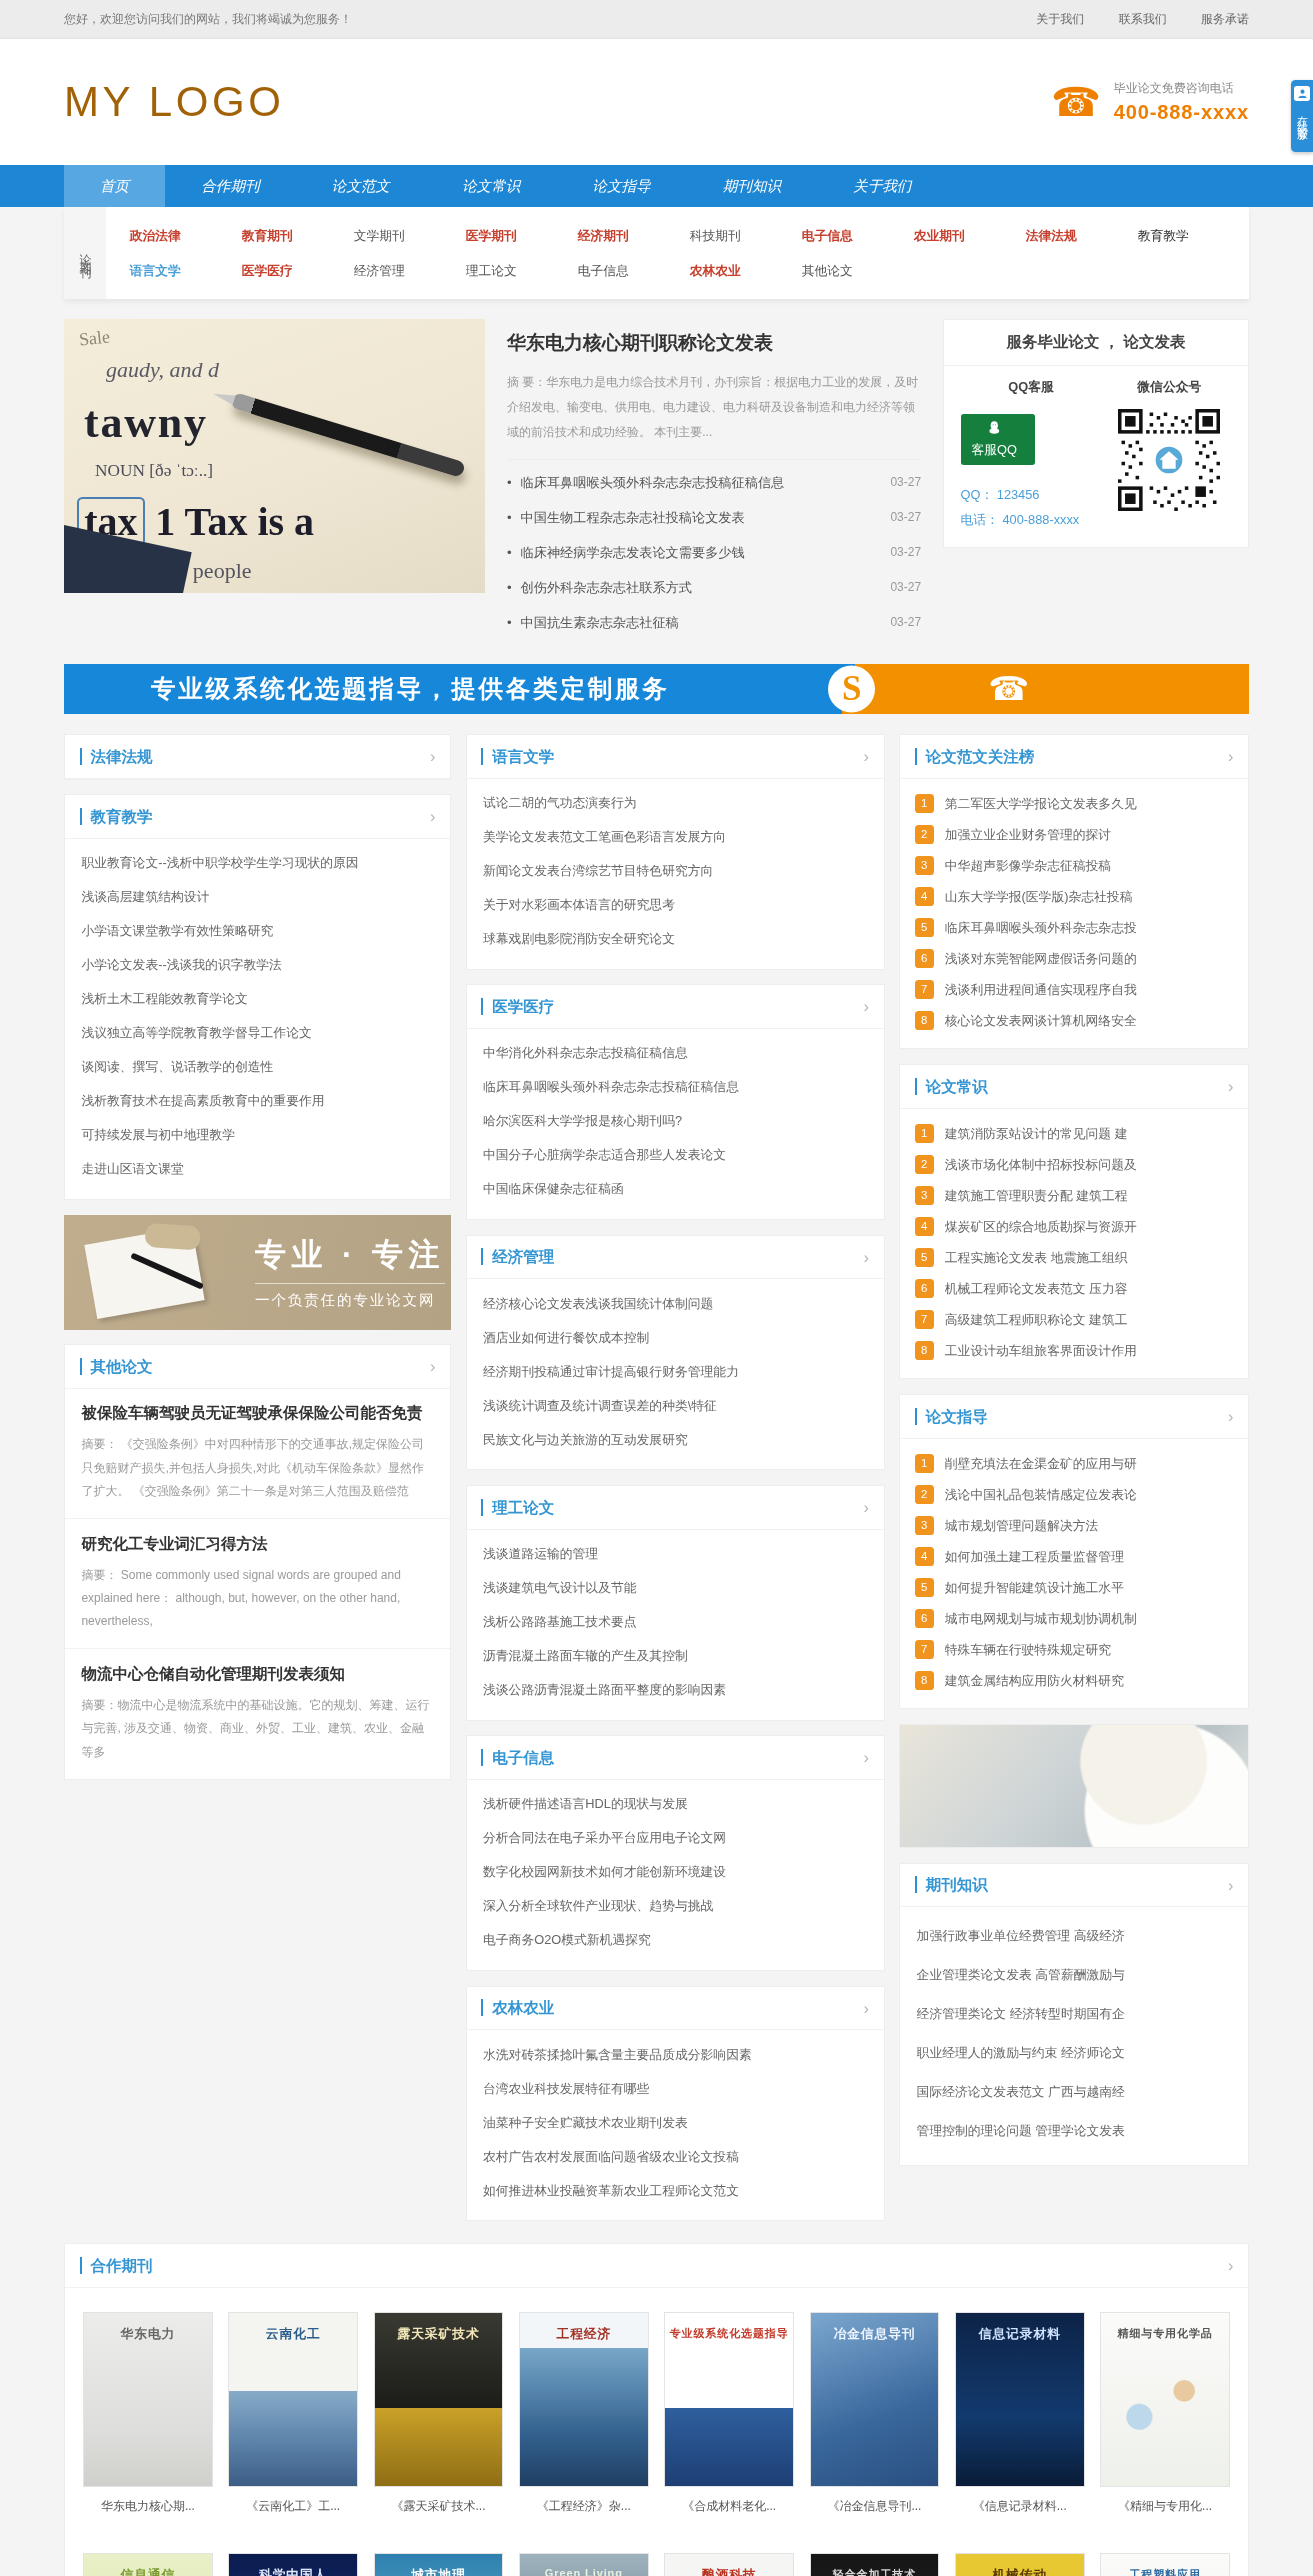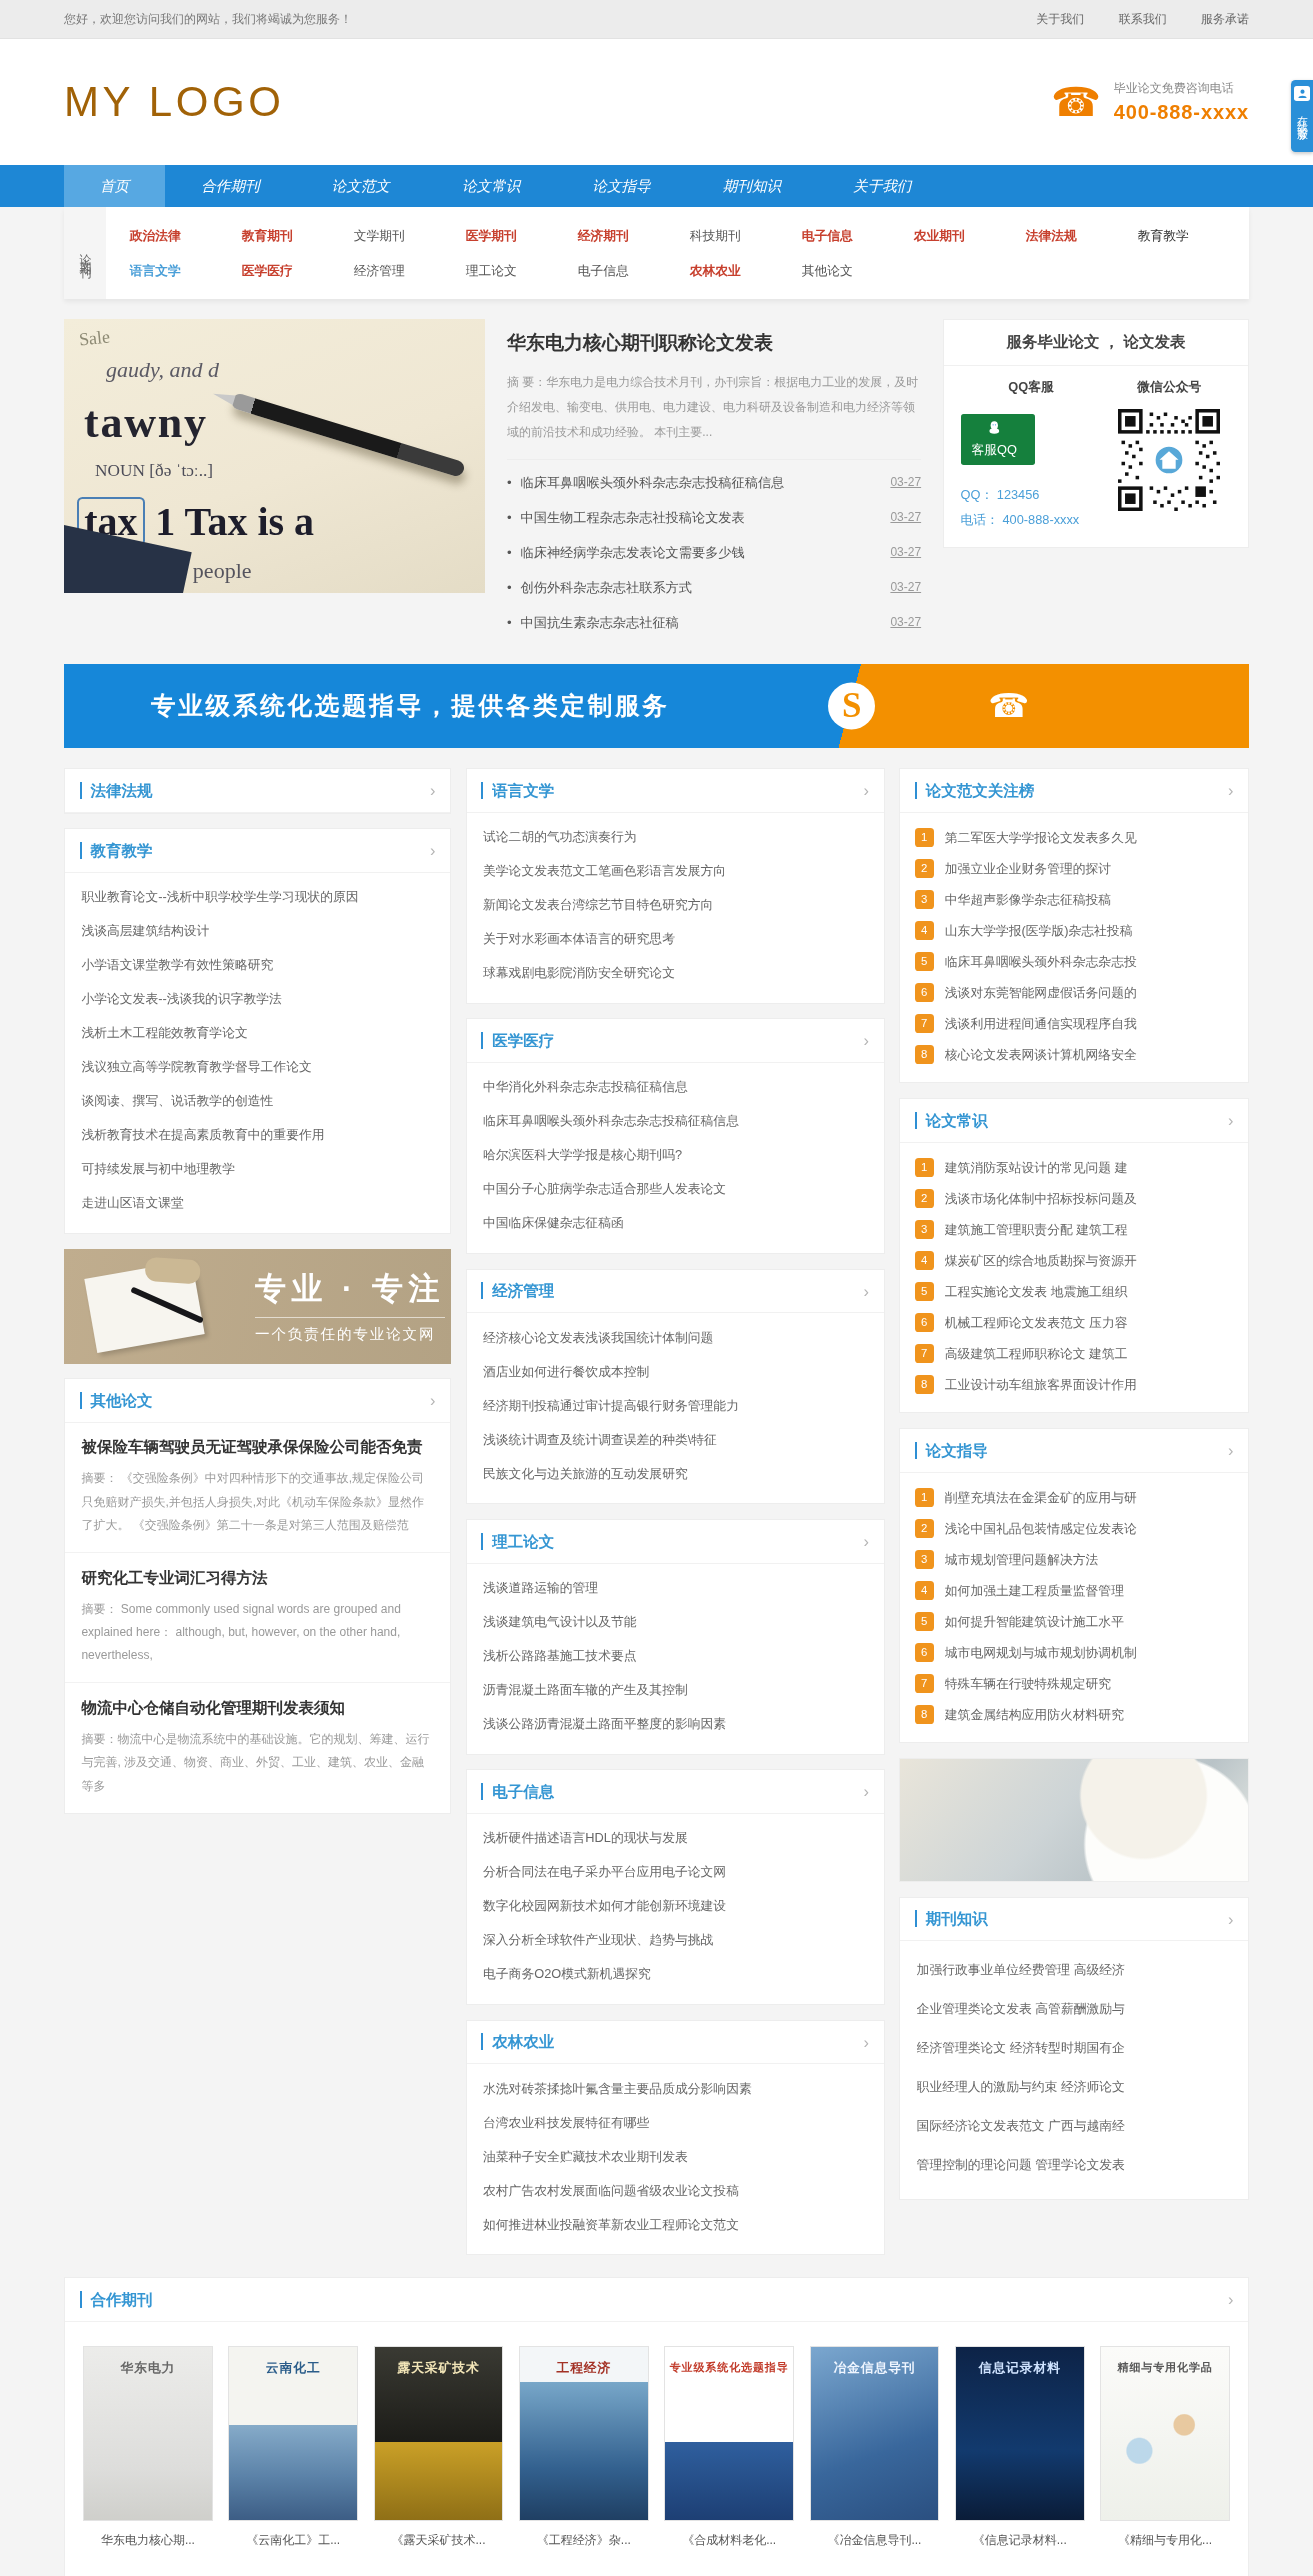--- a/index.html
+++ b/index.html
@@ -54,33 +54,33 @@
   .hw6{top:239px;left:58px;font-size:22px;color:#55545e;}
   .hero .pen{position:absolute;width:242px;height:15.5px;right:16.4px;top:108px;background:linear-gradient(90deg,#9a9a9a 0 9%,#1a1a1a 9% 72%,#3a3a3a 72% 100%);border-radius:8.2px;transform:rotate(17deg);box-shadow:3.6px 7.3px 9px rgba(60,50,20,.35);}
   .hero .pen::before{content:"";position:absolute;left:-20px;top:2.7px;border-right:22px solid #c9c9c9;border-top:5.5px solid transparent;border-bottom:5.5px solid transparent;}
   .hero .corner{position:absolute;left:-36px;bottom:-42px;width:155px;height:100px;background:#273246;transform:rotate(12deg);}
   .featured{flex:1;padding:3.6px 5.5px;}
   .featured h2{font-size:19px;color:#333;margin:7.3px 0 14.6px;}
   .featured .abstract{font-size:12px;color:#999;line-height:2.05;border-bottom:0.9px solid #ededed;padding-bottom:14.6px;margin-bottom:5.5px;}
   .flist{list-style:none;}
   .flist li{display:flex;align-items:center;line-height:35px;font-size:13.2px;color:#555;}
   .flist li::before{content:"•";color:#555;margin-right:9px;}
-  .flist li .fd{margin-left:auto;color:#999;font-size:12px;text-decoration:underline;}
+  .flist li .fd{margin-left:auto;color:#999;font-size:12px;}
   
   .service{width:306px;flex:none;background:#fff;border:0.9px solid #ededed;align-self:flex-start;}
   .service h3{font-size:15.5px;color:#444;text-align:center;font-weight:bold;padding:12px 0;border-bottom:0.9px solid #f0f0f0;}
   .service-body{display:flex;padding:12.8px 11px 18px;}
   .sv-left{width:52%;display:flex;flex-direction:column;align-items:flex-start;padding-left:5.5px;}
   .sv-left .sv-head{align-self:center;font-size:12.8px;font-weight:bold;color:#444;margin-bottom:18px;}
   .qq-btn{display:flex;align-items:center;gap:7.3px;background:#15803d;color:#fff;font-size:12.8px;padding:6.4px 18px 6.4px 11px;border-radius:2.7px;border:0;cursor:pointer;font-family:inherit;margin-bottom:14.6px;flex-direction:column;}
   .sv-line{color:#4a9fd8;font-size:12.8px;margin-top:7.3px;}
   .sv-right{flex:1;display:flex;flex-direction:column;align-items:center;}
   .sv-right .sv-head{font-size:12.8px;font-weight:bold;color:#444;margin-bottom:12.8px;}
   
-  .promo{margin-top:20px;height:84px;position:relative;background:linear-gradient(105deg,#1687d9 0 66%,#f39000 66% 100%);display:flex;align-items:center;overflow:hidden;}
+  .promo{margin-top:20px;height:50px;position:relative;background:linear-gradient(105deg,#1687d9 0 66%,#f39000 66% 100%);display:flex;align-items:center;overflow:hidden;}
   .promo .ptext{color:#fff;font-size:24.6px;font-weight:bold;letter-spacing:2.7px;padding-left:87px;}
   .promo .plogo{position:absolute;left:64.5%;top:50%;transform:translateY(-50%);width:47px;height:47px;border-radius:50%;background:#fff;color:#f39000;font-family:"Liberation Serif","DejaVu Serif",serif;font-size:35px;font-weight:bold;display:flex;align-items:center;justify-content:center;}
   .promo .pphone{position:absolute;left:78%;color:#fff;font-size:33px;line-height:1;}
   
   .cols{display:flex;gap:14.6px;margin-top:20px;align-items:flex-start;}
   .col-l{width:387px;flex:none;display:flex;flex-direction:column;gap:14.6px;}
   .col-m{width:419px;flex:none;display:flex;flex-direction:column;gap:14.6px;}
   .col-r{flex:1;display:flex;flex-direction:column;gap:14.6px;}
   .card{background:#fff;border:0.9px solid #ededed;}
   .card-h{display:flex;align-items:center;padding:12.8px 14.6px;border-bottom:0.9px solid #f1f1f1;}

